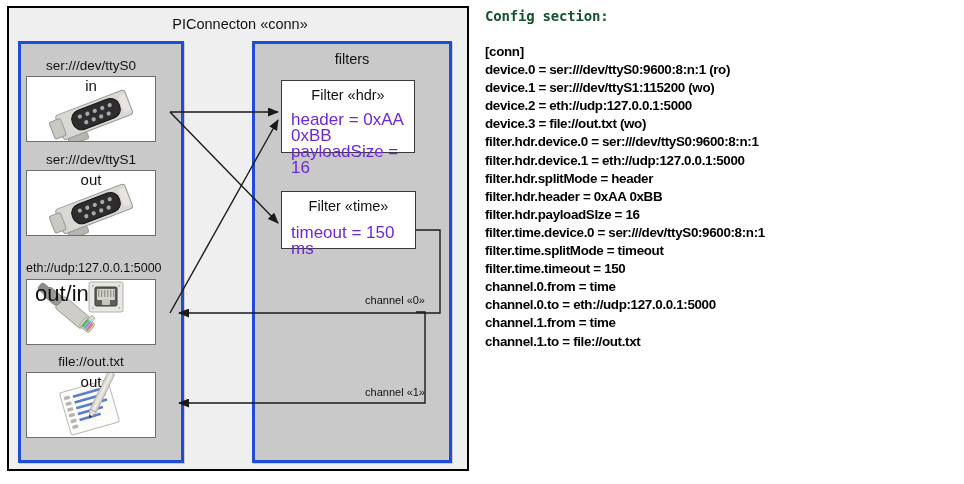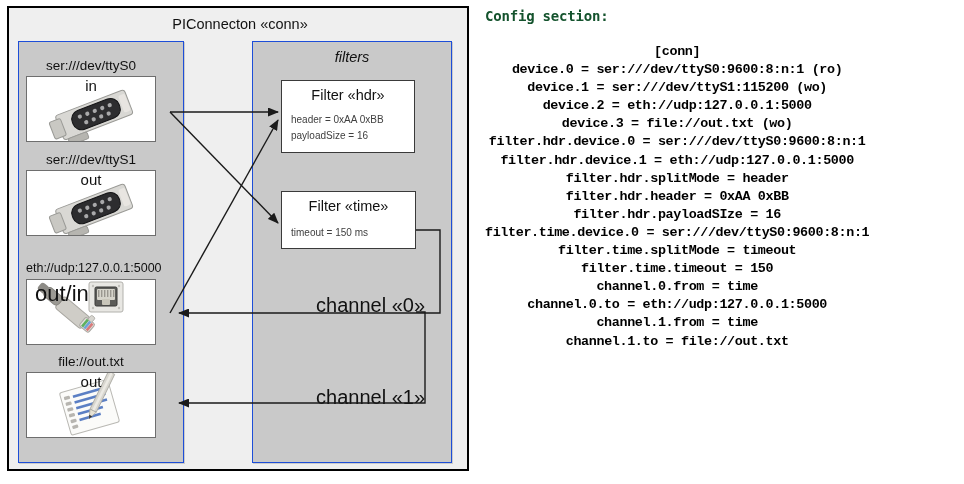--- a/index.html
+++ b/index.html
@@ -9,22 +9,22 @@
   #root{position:relative;width:964px;height:484px;}
 
   
   .outer-box{position:absolute;left:7px;top:6px;width:462px;height:465px;
              background:#efefef;border:2px solid #000;box-sizing:border-box;}
   .outer-title{position:absolute;left:0;top:8px;width:462px;text-align:center;
                font-size:14.5px;color:#111;}
 
   
   .group{position:absolute;background:#c9c9c9;
-         border:1px solid #1d4ed8;box-sizing:border-box;
-         box-shadow:1px 1px 0 rgba(0,0,0,.15);font-style:italic;}
+         border:3px solid #1d4ed8;box-sizing:border-box;
+         box-shadow:1px 1px 0 rgba(0,0,0,.15);}
   .group-title{position:absolute;left:0;top:7px;width:100%;text-align:center;
                font-size:14.5px;color:#111;}
 
   #devices-group{left:18px;top:41px;width:166px;height:422px;}
   #filters-group{left:252px;top:41px;width:200px;height:422px;}
 
   
   .device{position:absolute;}
   .device-label{position:absolute;left:0;top:0;width:100%;text-align:center;
                 font-size:13.5px;color:#111;white-space:nowrap;}
@@ -39,44 +39,44 @@
   #dev-ttys1{left:26px;top:152px;width:130px;height:84px;}
   #dev-eth  {left:26px;top:261px;width:130px;height:84px;}
   #dev-file {left:26px;top:354px;width:130px;height:84px;}
   #dev-eth .device-label{font-size:12.5px;}
 
   
   .filter-box{position:absolute;background:#fff;border:1px solid #3a3a3a;
               box-sizing:border-box;}
   .filter-title{position:absolute;left:0;top:6px;width:100%;text-align:center;
                 font-size:14.5px;color:#111;}
-  .filter-props{position:absolute;left:9px;top:31px;font-size:10px;
-                line-height:16px;color:#404040;}
+  .filter-props{position:absolute;left:9px;top:31px;font-size:17px;
+                line-height:16px;color:#6d28d9;}
   #filter-hdr {left:281px;top:80px;width:134px;height:73px;}
   #filter-time{left:281px;top:191px;width:135px;height:58px;}
   #filter-time .filter-props{top:33px;}
 
   
-  .channel-label{position:absolute;font-size:20px;color:#111;text-align:right;}
+  .channel-label{position:absolute;font-size:11px;color:#111;text-align:right;}
   #channel-0-label{left:250px;top:294px;width:175px;}
   #channel-1-label{left:250px;top:378px;width:175px;margin-top:8px;}
 
   
   #connectors{position:absolute;left:0;top:0;width:964px;height:484px;
               pointer-events:none;}
 
   
   .config-panel{position:absolute;left:482px;top:0;width:482px;height:484px;}
   .config-heading{position:absolute;left:3px;top:8px;font-size:14px;
                   font-weight:bold;font-family:"DejaVu Sans Mono", monospace;
                   color:#14532d;letter-spacing:-0.2px;}
   .config-body{position:absolute;left:3px;top:43px;
-               font-family:Liberation Mono, monospace;
+               font-family:Liberation Sans, sans-serif;
                font-size:13.4px;font-weight:bold;line-height:18.1px;
-               white-space:pre;color:#000;letter-spacing:-0.35px;text-align:center;}
+               white-space:pre;color:#000;letter-spacing:-0.35px;}
 </style>
 </head>
 <body>
 
 <div id="root">
 
   <div class="outer-box">
     <div class="outer-title">PIConnecton «conn»</div>
   </div>
 

